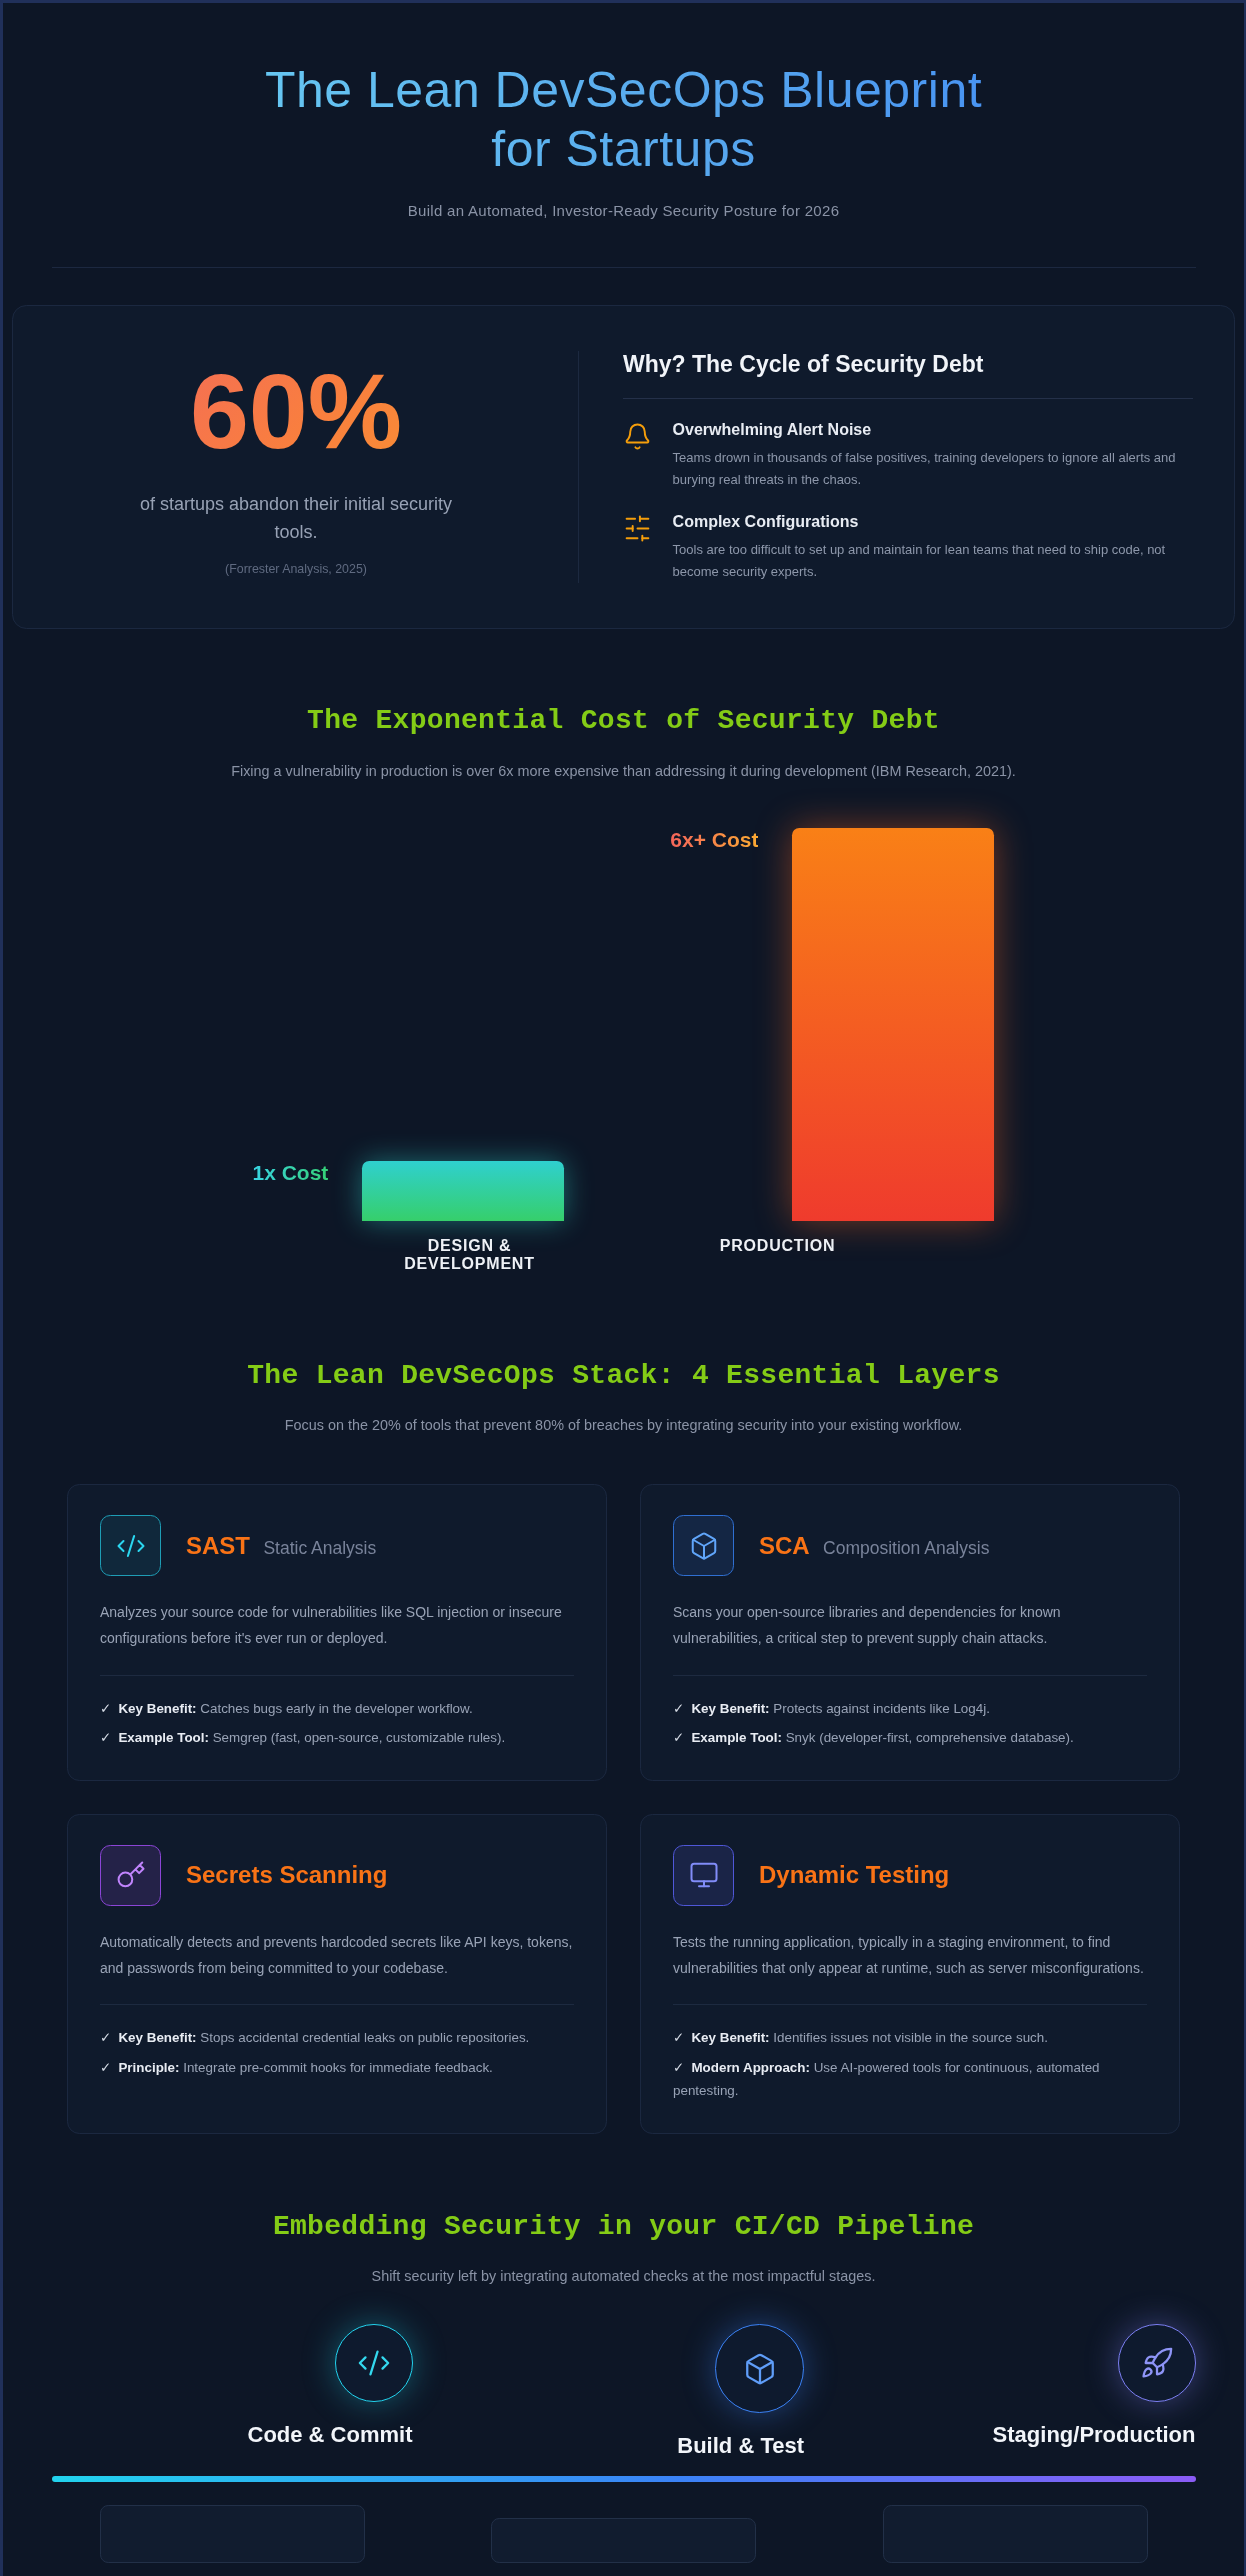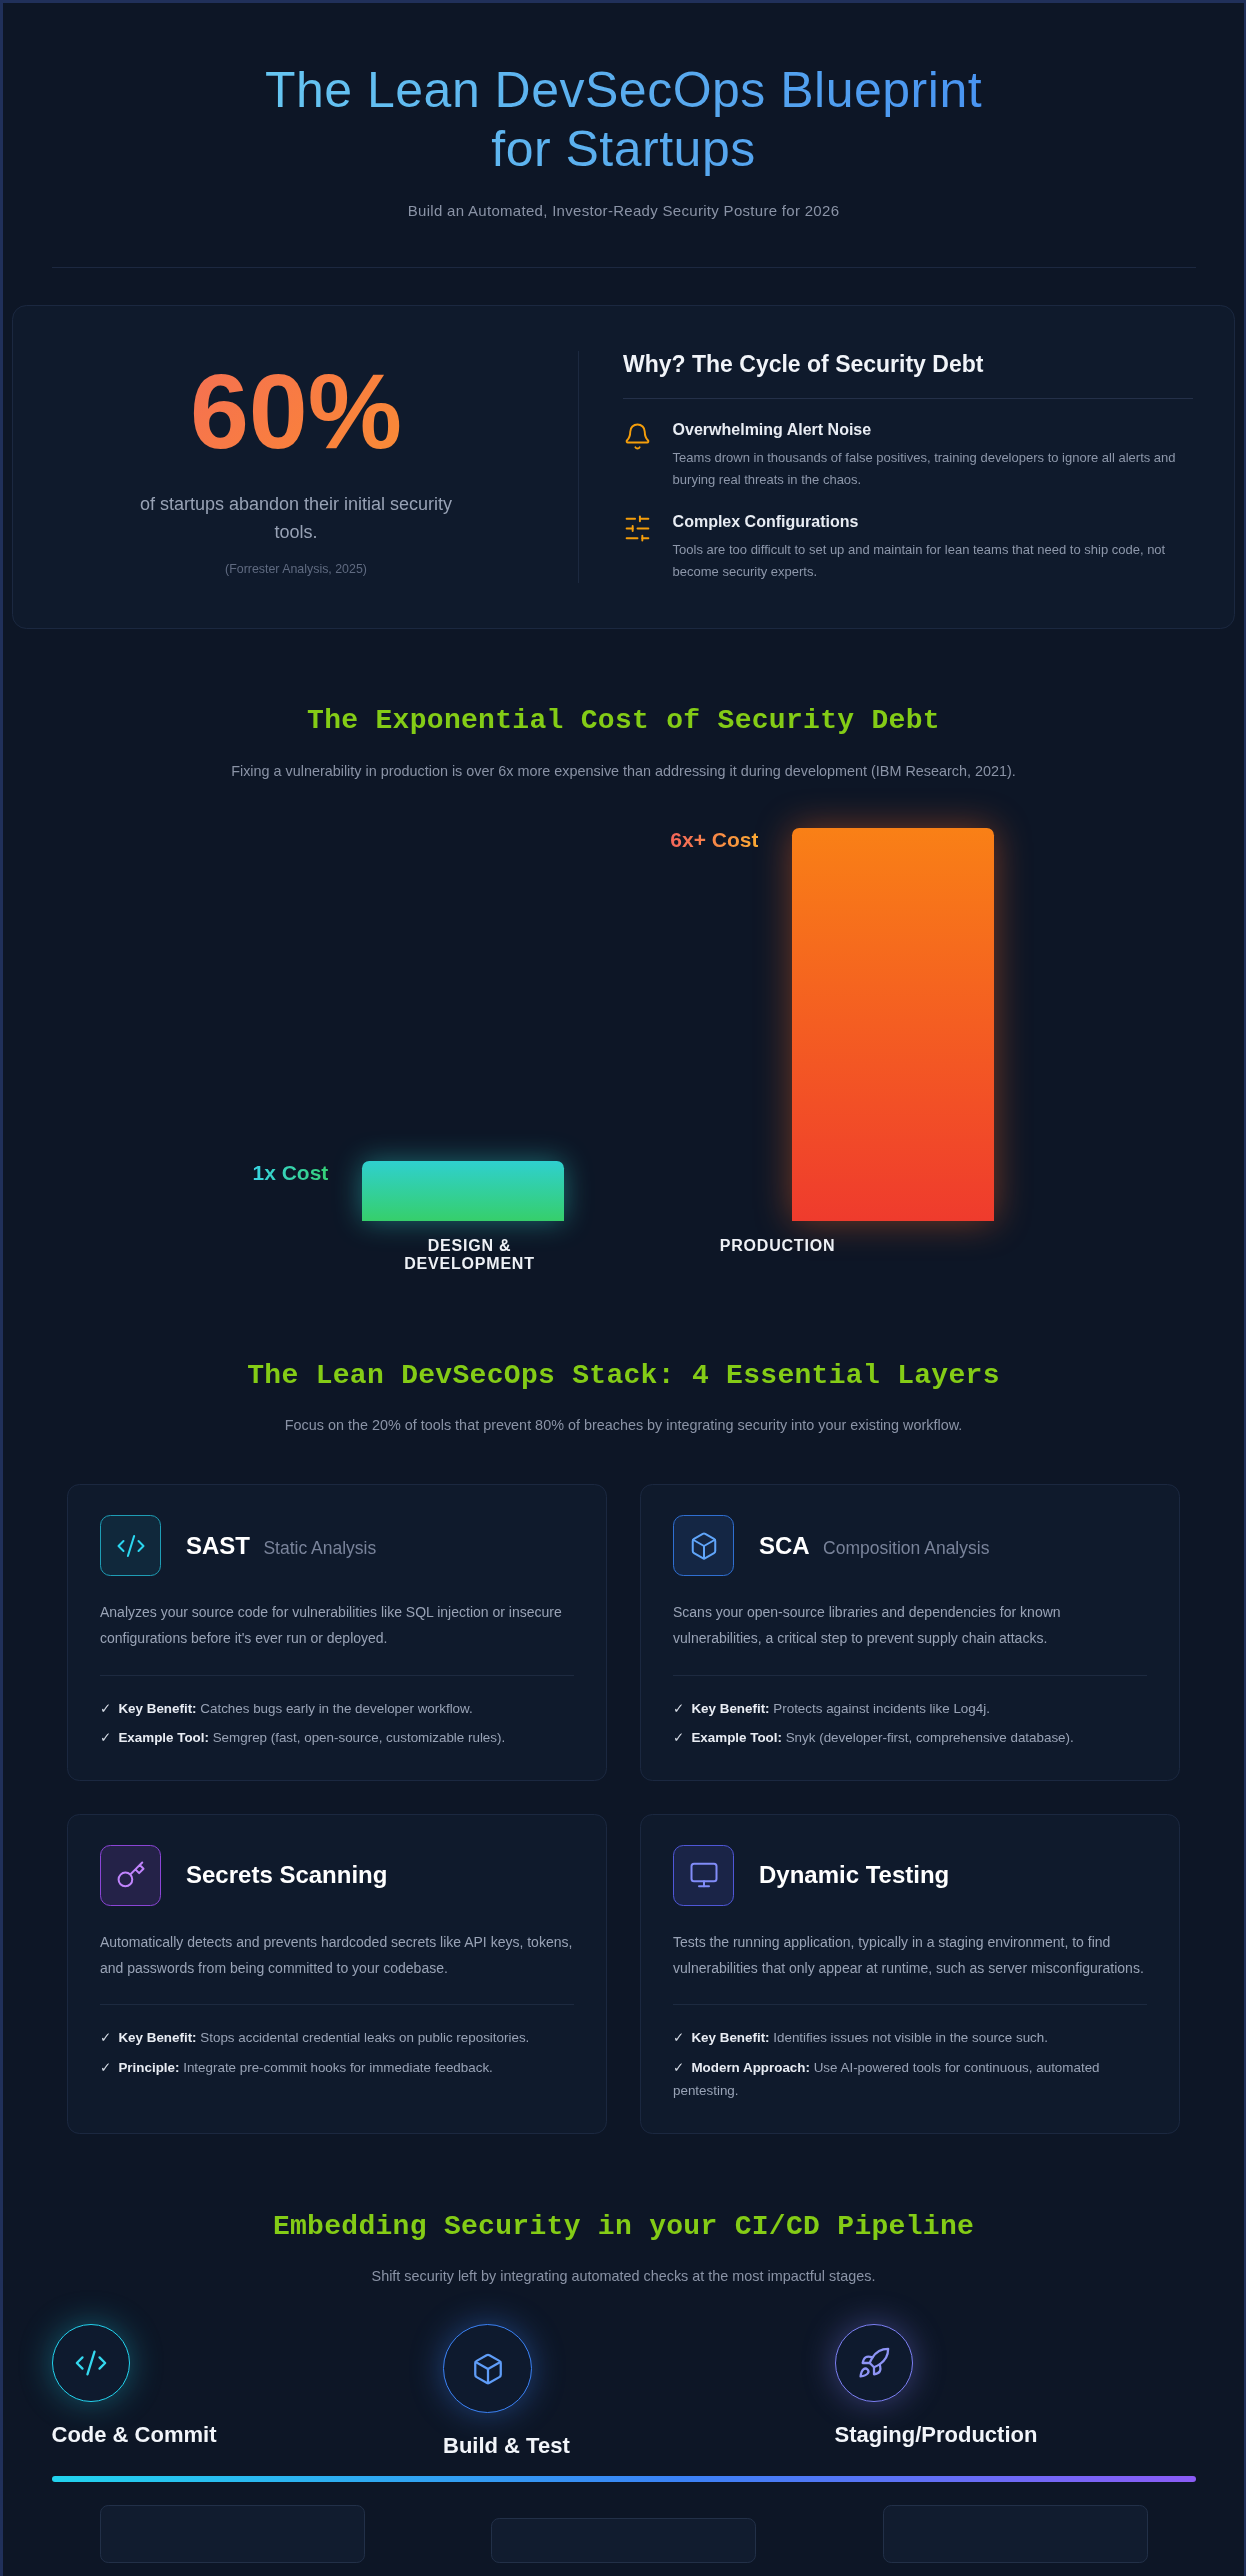--- a/index.html
+++ b/index.html
@@ -73,32 +73,32 @@
   .stack-grid { width:1113px; margin:45px auto 0; display:grid; grid-template-columns:1fr 1fr; gap:33px; }
   .stack-card { background:#0f1a2c; border:0.5px solid #1b2840; border-radius:12.4px; padding:30px 32px; }
   .card-head { display:flex; align-items:center; }
   .card-icon { flex:none; width:61px; height:61px; border-radius:10.3px; display:flex; align-items:center; justify-content:center; }
   .card-icon svg { width:30px; height:30px; }
   .card-icon.cyan   { color:#2bd7f0; border:1px solid #1e9db5; background:rgba(34,211,238,.08); }
   .card-icon.blue   { color:#60a5fa; border:1px solid #2f6fd2; background:rgba(59,130,246,.12); }
   .card-icon.purple { color:#c084fc; border:1px solid #8b45d6; background:rgba(168,85,247,.14); }
   .card-icon.indigo { color:#818cf8; border:1px solid #4f57d8; background:rgba(99,102,241,.14); }
   .card-title-row { margin-left:25px; display:flex; align-items:baseline; }
-  .card-title { font-size:24px; font-weight:bold; color:#ffffff; }
+  .card-title { font-size:24px; font-weight:bold; color:#f97316; }
   .card-tag { font-size:17.5px; color:#79839a; margin-left:13.4px; }
   .card-body { margin-top:24px; font-size:14px; line-height:1.85; color:#99a3b6; }
   .card-divider { margin:23px 0 20.6px; border-top:0.5px solid #1d2a40; }
   .point { font-size:13.4px; line-height:1.75; color:#99a3b6; margin-top:6.2px; }
   .point .chk { color:#d4dae4; margin-right:7.2px; }
   .point .lbl { color:#e8ecf3; font-weight:bold; }
 
   
   .pipe-title { margin-top:77px; }
   .stages { width:1144px; margin:34px auto 0; display:flex; justify-content:space-between; align-items:flex-start; }
-  .stage { width:361px; display:flex; flex-direction:column; align-items:flex-start; }
+  .stage { width:361px; display:flex; flex-direction:column; align-items:flex-end; }
   .circle { border-radius:50%; background:#0e1a2e; display:flex; align-items:center; justify-content:center; }
   .stage:nth-child(1) .circle { width:78px; height:78px; border:1.5px solid #22d3ee; box-shadow:0 0 33px rgba(34,211,238,.35); color:#34d9ef; }
   .stage:nth-child(2) .circle { width:89px; height:89px; border:1.5px solid #3b82f6; box-shadow:0 0 33px rgba(59,130,246,.4); color:#5f9df8; }
   .stage:nth-child(3) .circle { width:78px; height:78px; border:1.5px solid #7c7ff3; box-shadow:0 0 33px rgba(124,127,243,.4); color:#8e94f6; }
   .circle svg { width:34px; height:34px; }
   .stage-label { margin-top:19.6px; font-size:22px; font-weight:bold; color:#f2f5fa; }
   .pipe-line { width:1144px; margin:17.5px auto 0; height:5.2px; border-radius:3.1px;
     background:linear-gradient(90deg,#22d3ee,#3b82f6 55%,#8b5cf6); }
   .run-row { width:1144px; margin:23px auto 0; display:flex; justify-content:space-between; }
   .run-box { width:265px; margin:0 auto; background:#111c2f; border:0.5px solid #223048; border-radius:8.2px; padding:21.6px 12.4px; text-align:center; }

